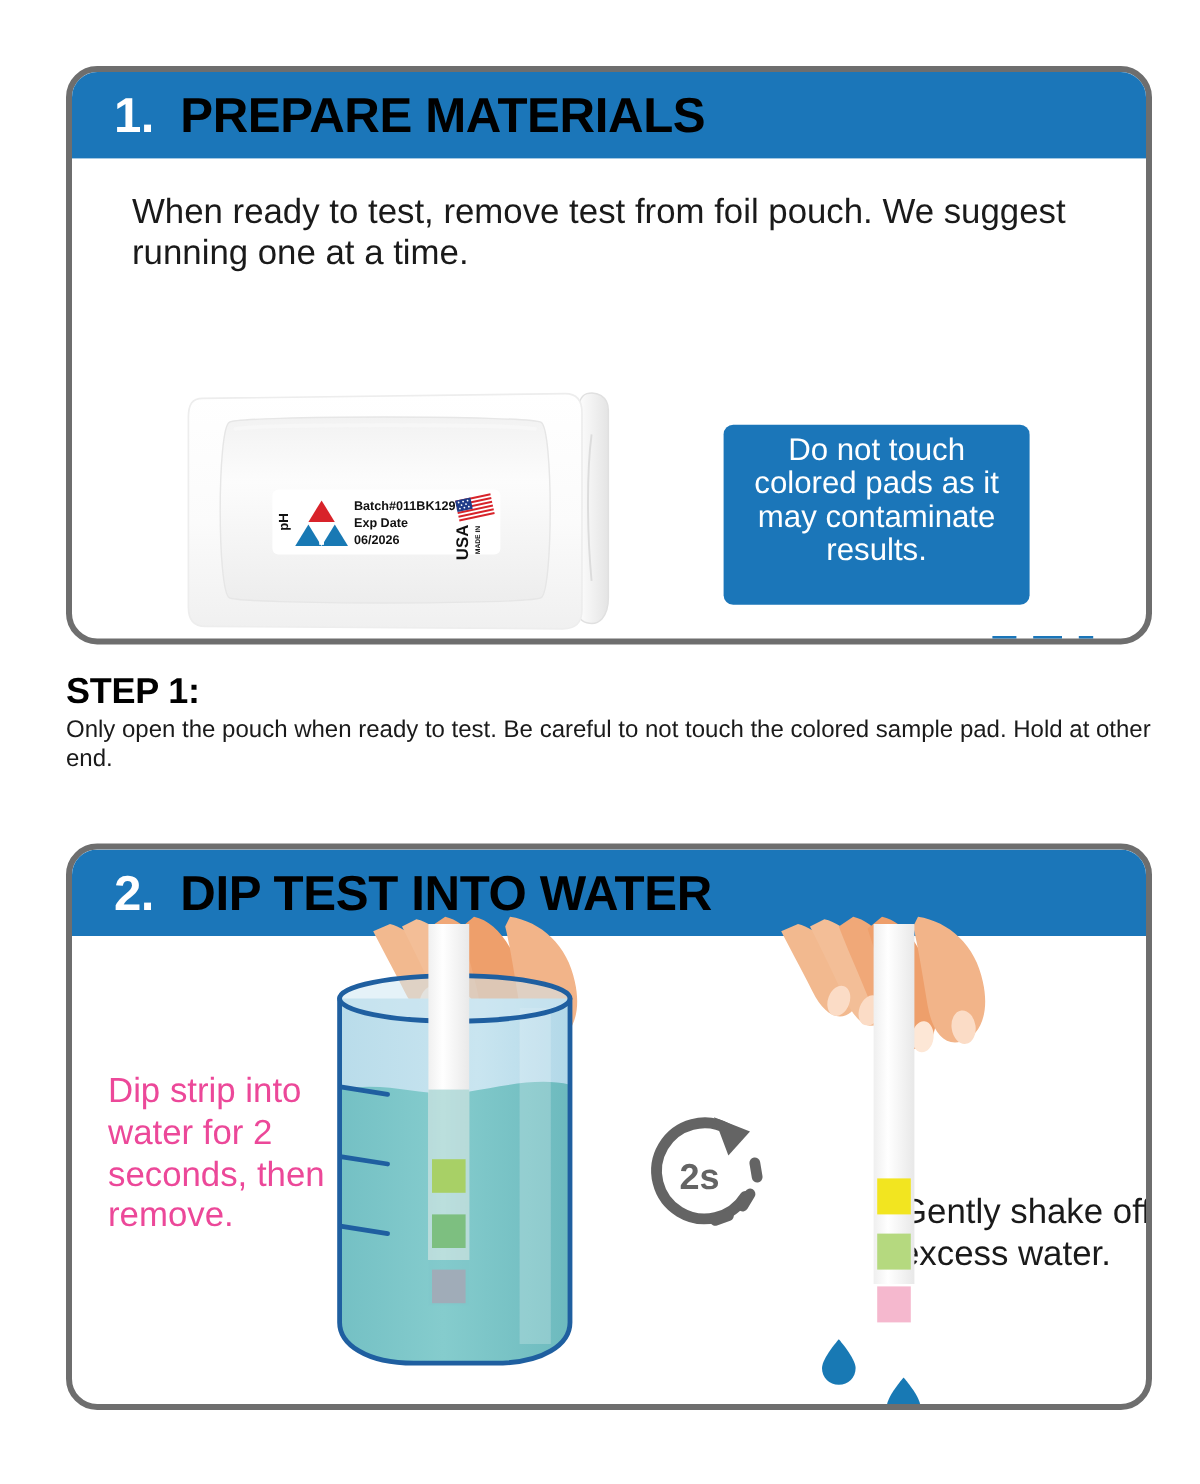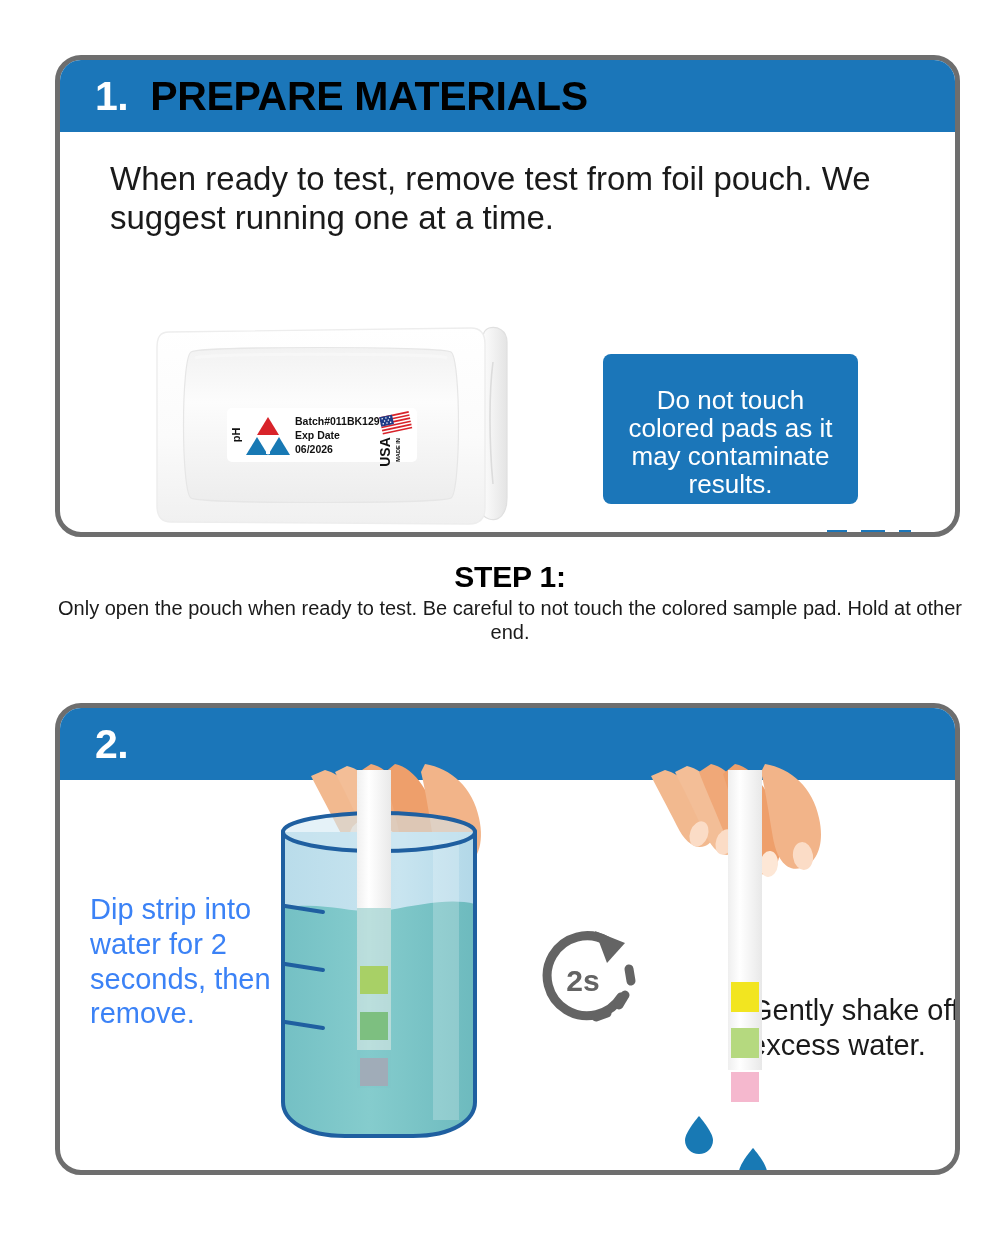--- a/index.html
+++ b/index.html
@@ -47,59 +47,58 @@
   }
 
   .panel-body { position: relative; height: calc(100% - 72px); }
 
   
   .intro-text {
     position: absolute;
     left: 50px;
     top: 28px;
     width: 800px;
-    font-size: 33px;
+    font-size: 29px;
     line-height: 1.18;
     color: #1a1a1a;
   }
 
   
   .pouch-wrap { position: absolute; left: 95px; top: 190px; width: 400px; height: 210px; text-align: center; }
 
   
   .warning-box {
     position: absolute;
     left: 543px;
     top: 222px;
     width: 255px;
     height: 150px;
     background: #1b76b9;
     border-radius: 8px;
     display: flex;
-    align-items: flex-end;
+    align-items: flex-start;
     justify-content: center;
     padding: 6px 10px;
   }
   .warning-box p {
     color: #ffffff;
     font-size: 26px;
     line-height: 1.08;
     text-align: center;
   }
 
   
   .strip-row { position: absolute; left: 495px; top: 395px; width: 360px; height: 70px; }
 
   
   .step-caption {
     position: absolute;
     left: 55px;
     top: 560px;
     width: 910px;
-    text-align: center;
   }
   .step-caption .step-label {
     font-size: 30px;
     font-weight: bold;
     color: #000000;
     letter-spacing: -0.2px;
     display: block;
     margin-bottom: 2px;
   }
   .step-caption .step-body {
@@ -109,21 +108,21 @@
   }
 
   
   .dip-text {
     position: absolute;
     left: 30px;
     top: 112px;
     width: 225px;
     font-size: 29px;
     line-height: 1.2;
-    color: #3b82f6;
+    color: #ec4899;
   }
   .shake-text {
     position: absolute;
     left: 690px;
     top: 213px;
     width: 220px;
     font-size: 29px;
     line-height: 1.2;
     color: #1a1a1a;
   }
@@ -270,20 +269,21 @@
 
 <div class="step-caption">
   <span class="step-label">STEP 1:</span>
   <span class="step-body">Only open the pouch when ready to test. Be careful to not touch the colored sample pad. Hold at other end.</span>
 </div>
 
 <section class="panel" id="panel-2">
 
   <div class="panel-header">
     <span class="num">2.</span>
+    <span class="title">DIP TEST INTO WATER</span>
   </div>
 
   <div class="panel-body">
 
     <p class="dip-text">Dip strip into water for 2 seconds, then remove.</p>
     <p class="shake-text">Gently shake off excess water.</p>
 
     <div class="beaker-scene">
       <svg width="230" height="400" viewBox="0 0 230 400">
         <defs>

